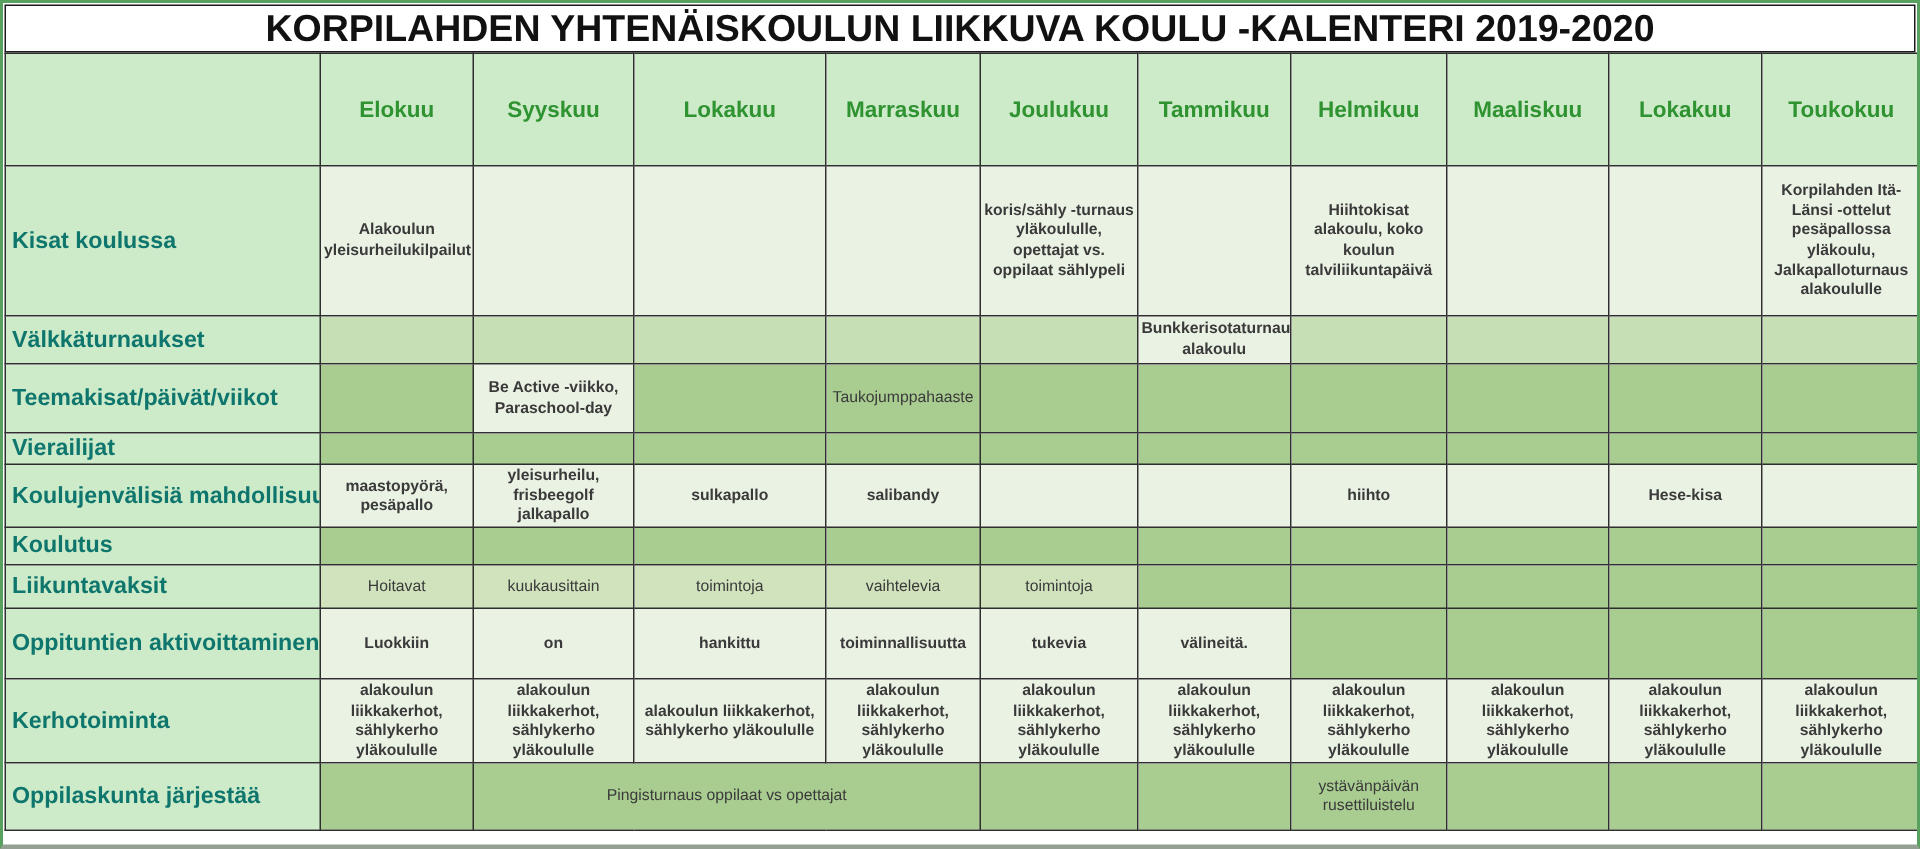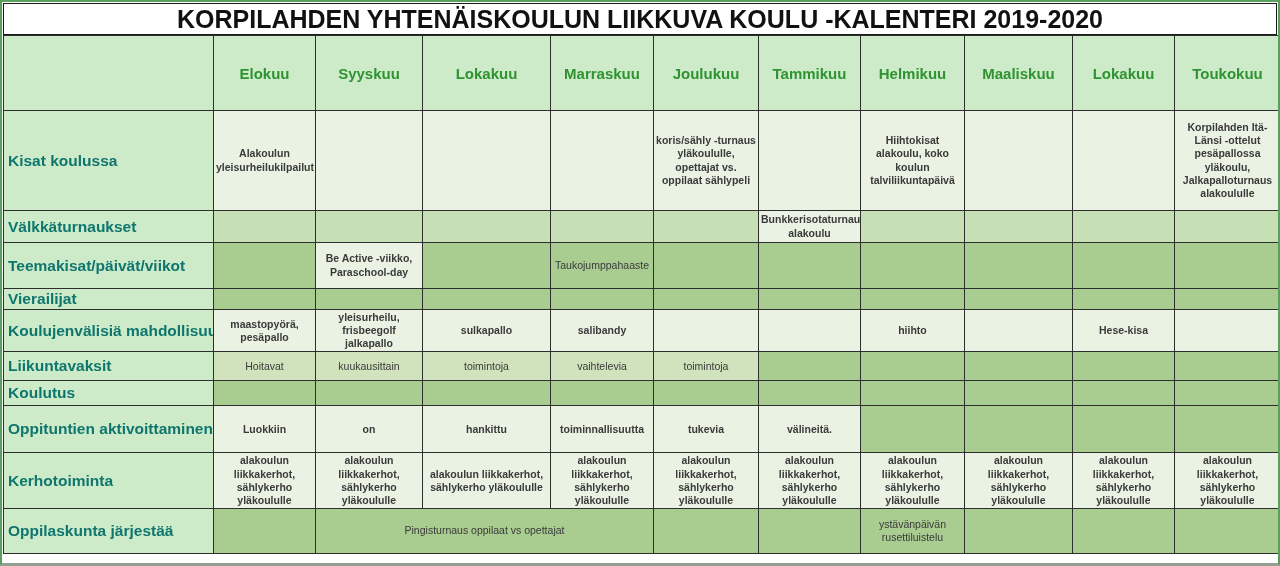--- a/index.html
+++ b/index.html
@@ -163,40 +163,40 @@
           <td class="pale">yleisurheilu, frisbeegolf jalkapallo</td>
           <td class="pale">sulkapallo</td>
           <td class="pale">salibandy</td>
           <td class="pale"></td>
           <td class="pale"></td>
           <td class="pale">hiihto</td>
           <td class="pale"></td>
           <td class="pale">Hese-kisa</td>
           <td class="pale"></td>
         </tr>
+        <tr style="height: 25px;">
+          <th class="rowlabel">Koulutus</th>
+          <td class="mid"></td>
+          <td class="mid"></td>
+          <td class="mid"></td>
+          <td class="mid"></td>
+          <td class="mid"></td>
+          <td class="mid"></td>
+          <td class="mid"></td>
+          <td class="mid"></td>
+          <td class="mid"></td>
+          <td class="mid"></td>
+        </tr>
         <tr style="height: 29px;">
           <th class="rowlabel">Liikuntavaksit</th>
           <td class="sage">Hoitavat</td>
           <td class="sage">kuukausittain</td>
           <td class="sage">toimintoja</td>
           <td class="sage">vaihtelevia</td>
           <td class="sage">toimintoja</td>
-          <td class="mid"></td>
-          <td class="mid"></td>
-          <td class="mid"></td>
-          <td class="mid"></td>
-          <td class="mid"></td>
-        </tr>
-        <tr style="height: 25px;">
-          <th class="rowlabel">Koulutus</th>
-          <td class="mid"></td>
-          <td class="mid"></td>
-          <td class="mid"></td>
-          <td class="mid"></td>
-          <td class="mid"></td>
           <td class="mid"></td>
           <td class="mid"></td>
           <td class="mid"></td>
           <td class="mid"></td>
           <td class="mid"></td>
         </tr>
         <tr style="height: 47px; padding-left: 40px;">
           <th class="rowlabel">Oppituntien aktivoittaminen</th>
           <td class="pale">Luokkiin</td>
           <td class="pale">on</td>

